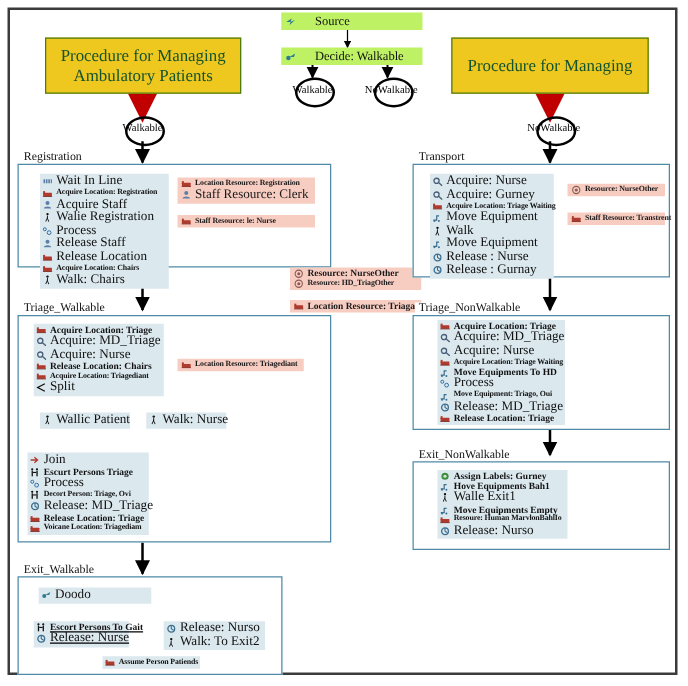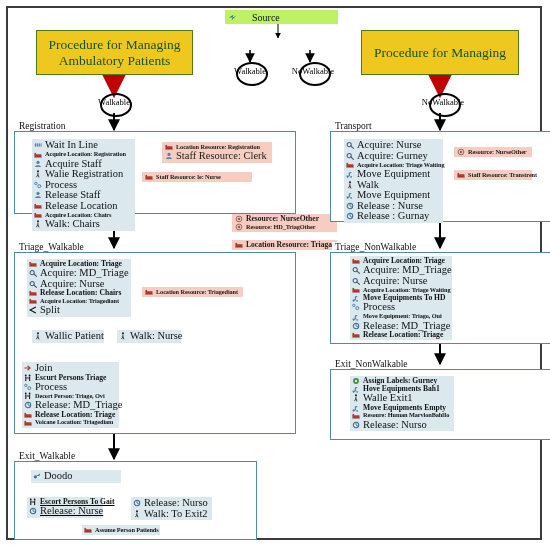--- a/index.html
+++ b/index.html
@@ -37,21 +37,21 @@
 
   
   .bluebar{
     position:absolute;background:#bef264;box-sizing:border-box;
     display:flex;align-items:center;gap:15px;padding-left:3px;
     font-size:10px;color:#111;white-space:nowrap;
     font-family:"Liberation Serif", serif;
   }
 
   
-  .group{position:absolute;padding-left:31px;}
+  .group{position:absolute;}
   .group > .glabel{
     position:absolute;left:2px;top:-1px;font-size:9.5px;color:#111;
     background:#fff;padding:0 3px;white-space:nowrap;
     font-family:"Liberation Serif", serif;
   }
   .group > .gbox{
     position:absolute;left:0;top:9px;right:0;bottom:0;
     border:1.4px solid #4f8ba8;box-sizing:border-box;background:#fff;
   }
 
@@ -128,20 +128,29 @@
 
   <div class="bluebar" style="left:225px;top:10px;width:113px;height:14px;">
     <span class="ic">
       <svg width="9" height="9" viewBox="0 0 10 10">
           <path d="M1 5 L6 2 L5 5 L9 3 L4 8 L5 5 Z" fill="#2e7d8f"></path>
         </svg>
     </span>
     <span class="tx" style="font-size:10px;">Source</span>
   </div>
 
+  <div class="bluebar" style="left:225px;top:38px;width:113px;height:14px;">
+    <span class="ic">
+      <svg width="9" height="9" viewBox="0 0 10 10">
+          <circle cx="3" cy="6" r="2" fill="#2e7d8f"></circle>
+          <path d="M4 5 L9 2 L8 5 Z" fill="#2e7d8f"></path>
+        </svg>
+    </span>
+    <span class="tx" style="font-size:10px;">Decide: Walkable</span>
+  </div>
 
   <div class="circ" style="left:236px;top:62px;width:28px;height:20px;"></div>
   <div class="circ-lbl" style="left:229px;top:66px;width:42px;">Walkable</div>
 
   <div class="circ" style="left:299px;top:62px;width:28px;height:20px;"></div>
   <div class="circ-lbl" style="left:288px;top:66px;width:50px;">NoWalkable</div>
 
   <div class="banner" style="left:36px;top:30px;width:157px;height:45px;">
     <span>Procedure for Managing</span>
     <span>Ambulatory Patients</span>
@@ -241,21 +250,21 @@
         <div class="row big">
           <span class="ic">
             <svg width="8" height="8" viewBox="0 0 10 10">
               <circle cx="5" cy="1.6" r="1.2" fill="#111"></circle>
               <path d="M4.6 3 L5.4 3 L5.4 6 L6.8 9 L5.9 9.3 L4.8 6.6 L3.6 9.2 L2.8 8.8 L4.2 6 Z" fill="#111"></path>
             </svg>
           </span>
           <span class="tx">Walk: Chairs</span>
         </div>
       </div>
-    <div class="chip" style="left:128px;top:20px;width:110px;margin-left:20px;">
+    <div class="chip" style="left:128px;top:20px;width:110px;">
         <div class="row small">
           <span class="ic">
             <svg width="8" height="8" viewBox="0 0 10 10">
               <rect x="0.6" y="4" width="8.8" height="3.4" rx="0.6" fill="#b03a2e"></rect>
               <rect x="0.6" y="2.4" width="2" height="3" fill="#b03a2e"></rect>
               <rect x="0.3" y="7.2" width="9.4" height="0.9" fill="#7e2a20"></rect>
             </svg>
           </span>
           <span class="tx">Location Resource: Registration</span>
         </div>

